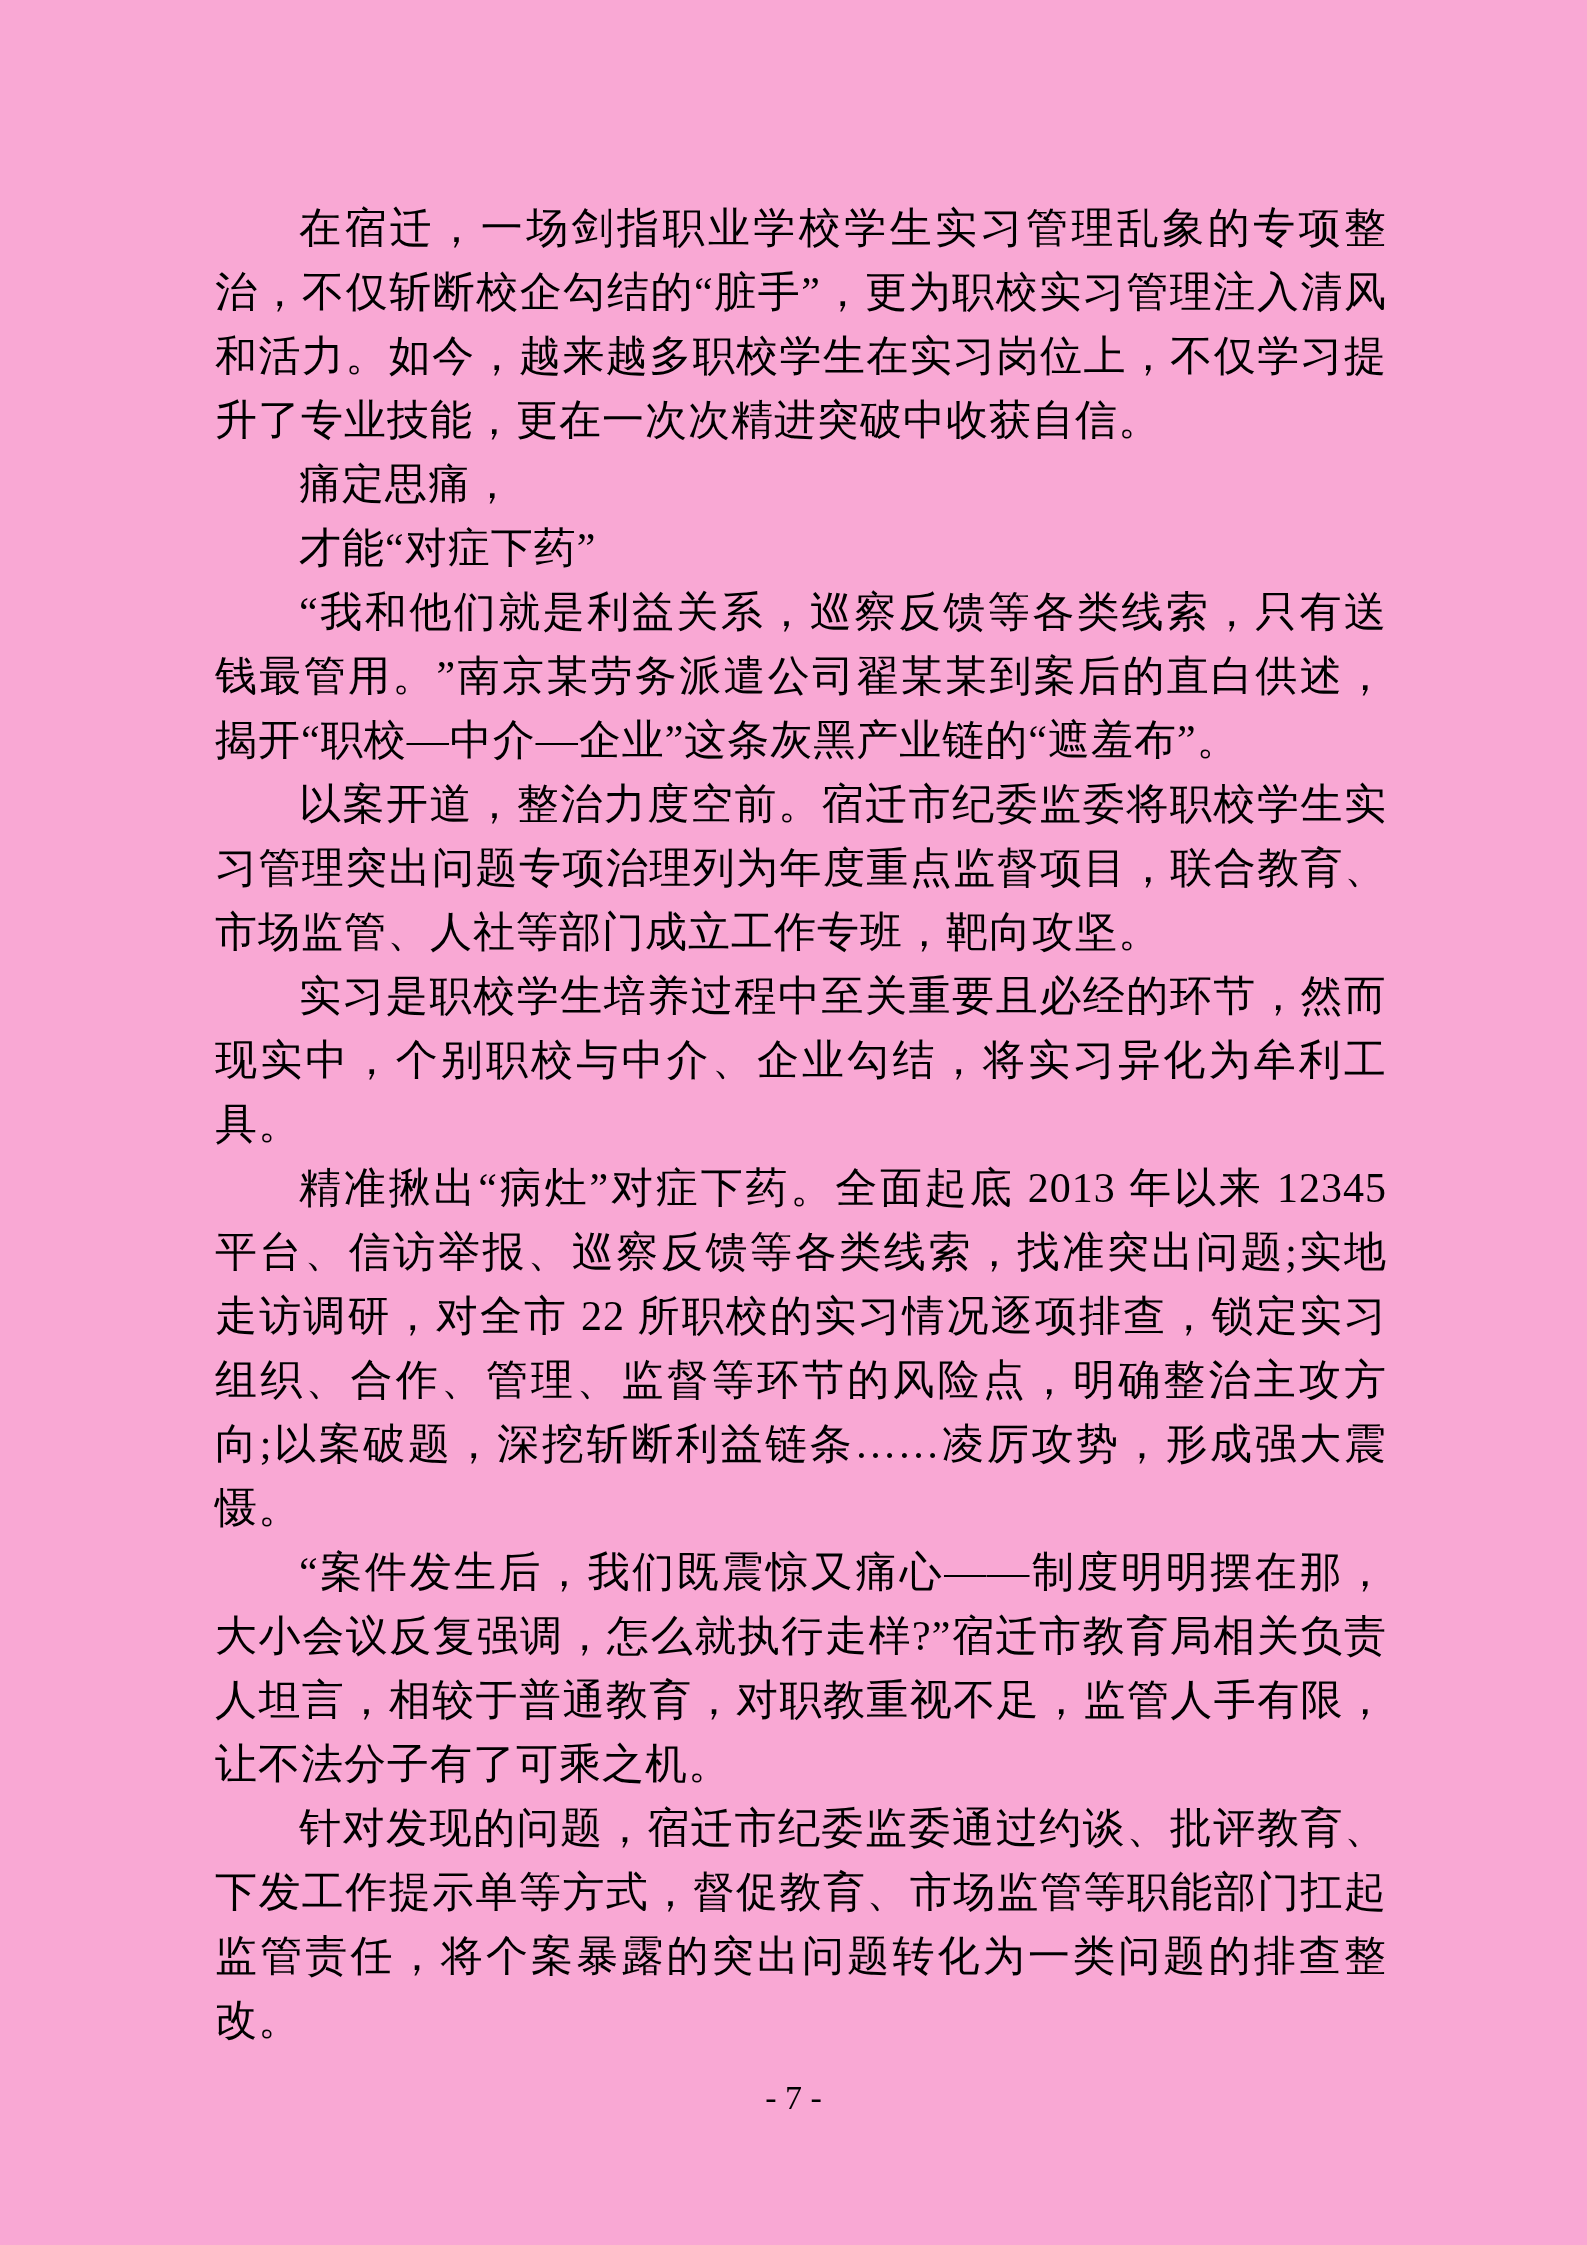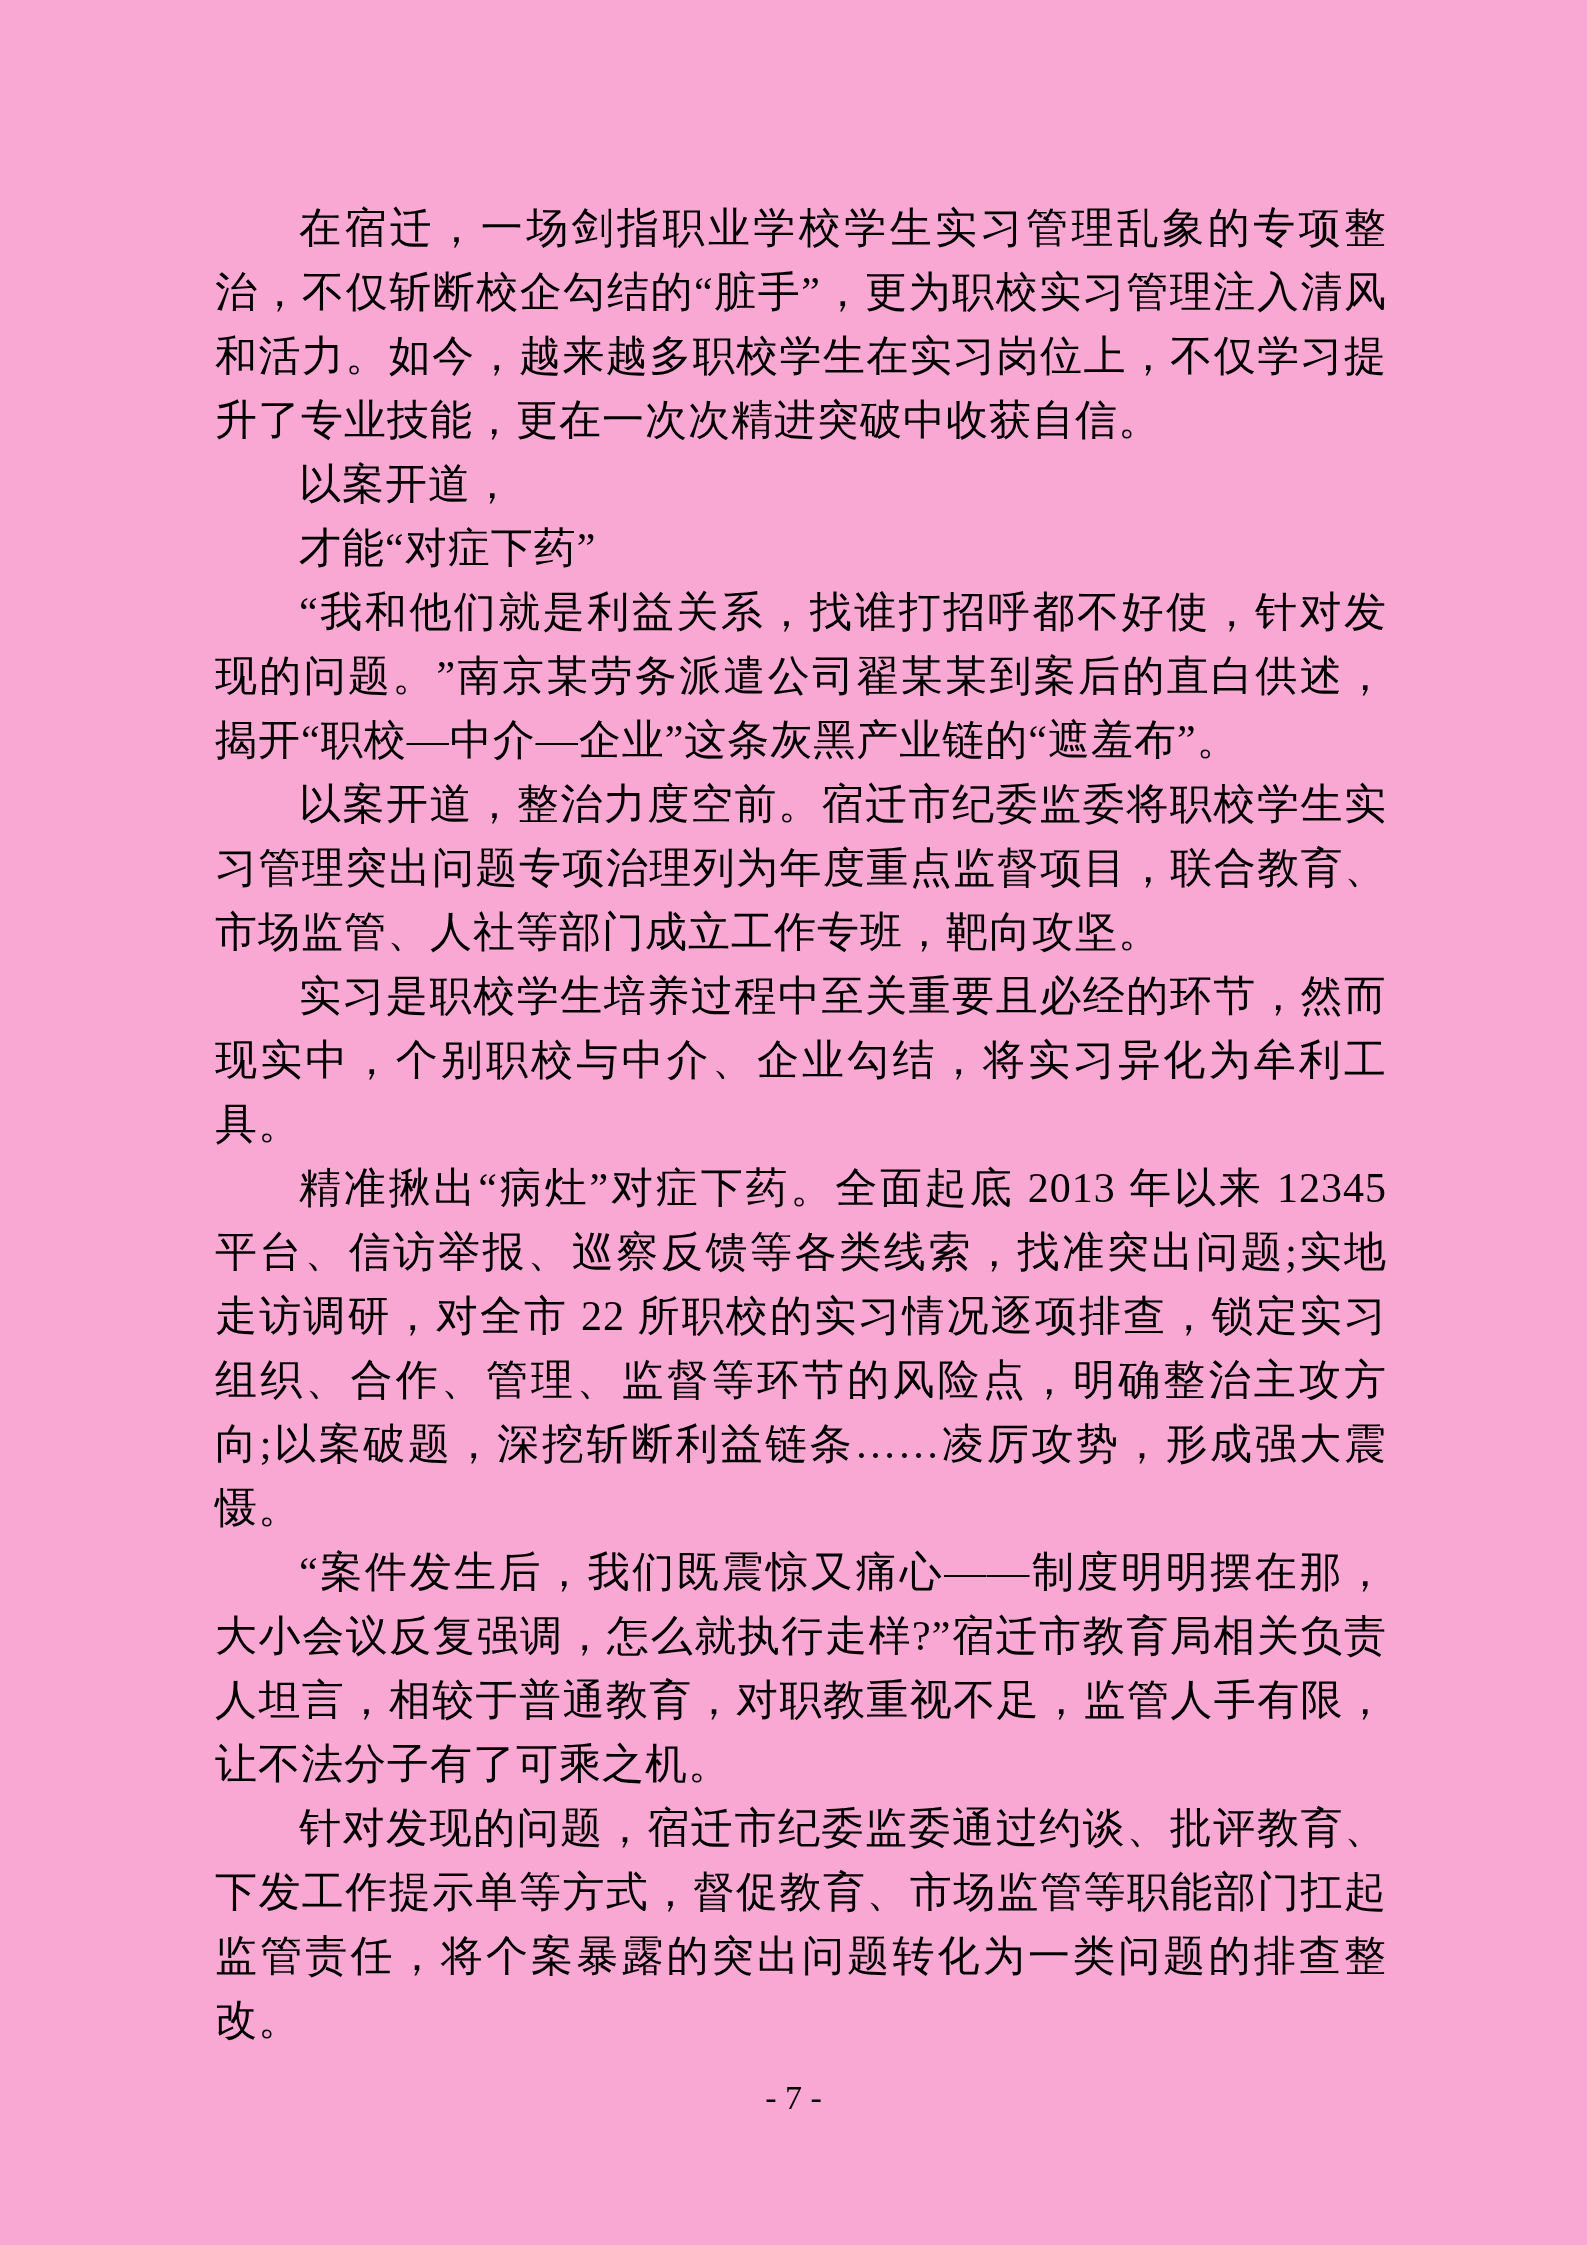--- a/index.html
+++ b/index.html
@@ -45,23 +45,23 @@
     line-height: 40px;
     letter-spacing: 0;
   }
 </style>
 </head>
 <body>
 
 <div class="page">
   <div class="content">
     <p>在宿迁，一场剑指职业学校学生实习管理乱象的专项整治，不仅斩断校企勾结的“脏手”，更为职校实习管理注入清风和活力。如今，越来越多职校学生在实习岗位上，不仅学习提升了专业技能，更在一次次精进突破中收获自信。</p>
-    <p>以案开道，</p>
+    <p>痛定思痛，</p>
     <p>才能“对症下药”</p>
-    <p>“我和他们就是利益关系，找谁打招呼都不好使，针对发现的问题。”南京某劳务派遣公司翟某某到案后的直白供述，揭开“职校—中介—企业”这条灰黑产业链的“遮羞布”。</p>
+    <p>“我和他们就是利益关系，巡察反馈等各类线索，只有送钱最管用。”南京某劳务派遣公司翟某某到案后的直白供述，揭开“职校—中介—企业”这条灰黑产业链的“遮羞布”。</p>
     <p>以案开道，整治力度空前。宿迁市纪委监委将职校学生实习管理突出问题专项治理列为年度重点监督项目，联合教育、市场监管、人社等部门成立工作专班，靶向攻坚。</p>
     <p>实习是职校学生培养过程中至关重要且必经的环节，然而现实中，个别职校与中介、企业勾结，将实习异化为牟利工具。</p>
     <p>精准揪出“病灶”对症下药。全面起底 2013 年以来 12345 平台、信访举报、巡察反馈等各类线索，找准突出问题;实地走访调研，对全市 22 所职校的实习情况逐项排查，锁定实习组织、合作、管理、监督等环节的风险点，明确整治主攻方向;以案破题，深挖斩断利益链条……凌厉攻势，形成强大震慑。</p>
     <p>“案件发生后，我们既震惊又痛心——制度明明摆在那，大小会议反复强调，怎么就执行走样?”宿迁市教育局相关负责人坦言，相较于普通教育，对职教重视不足，监管人手有限，让不法分子有了可乘之机。</p>
     <p>针对发现的问题，宿迁市纪委监委通过约谈、批评教育、下发工作提示单等方式，督促教育、市场监管等职能部门扛起监管责任，将个案暴露的突出问题转化为一类问题的排查整改。</p>
   </div>
   <div class="footer">- 7 -</div>
 </div>
 
 </body></html>

